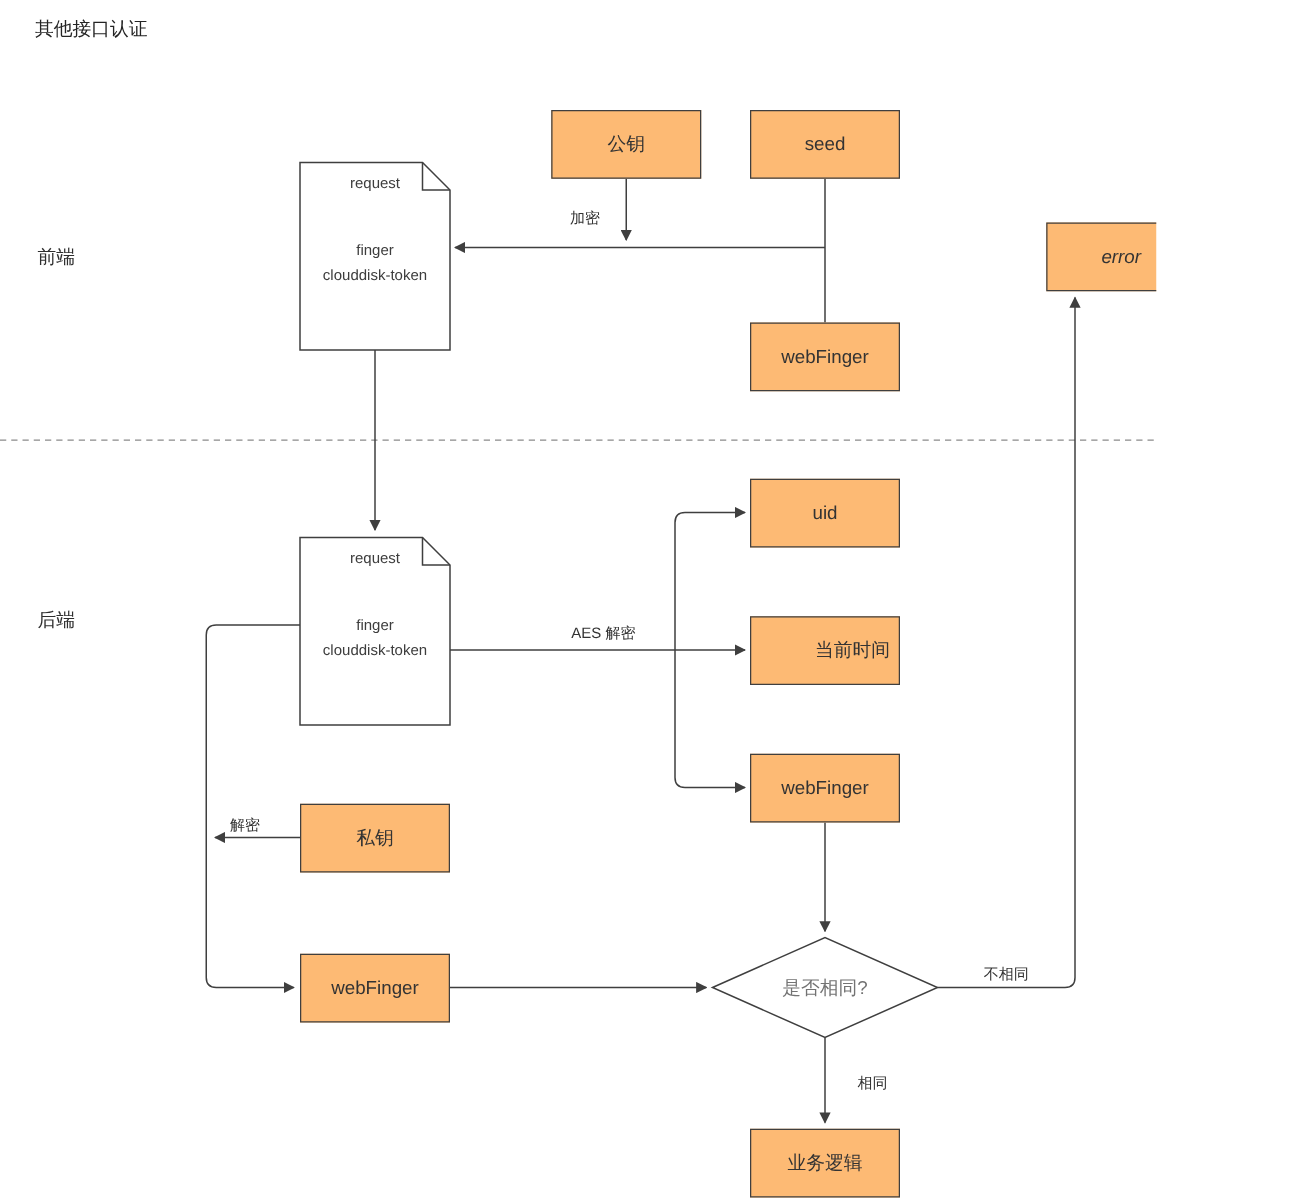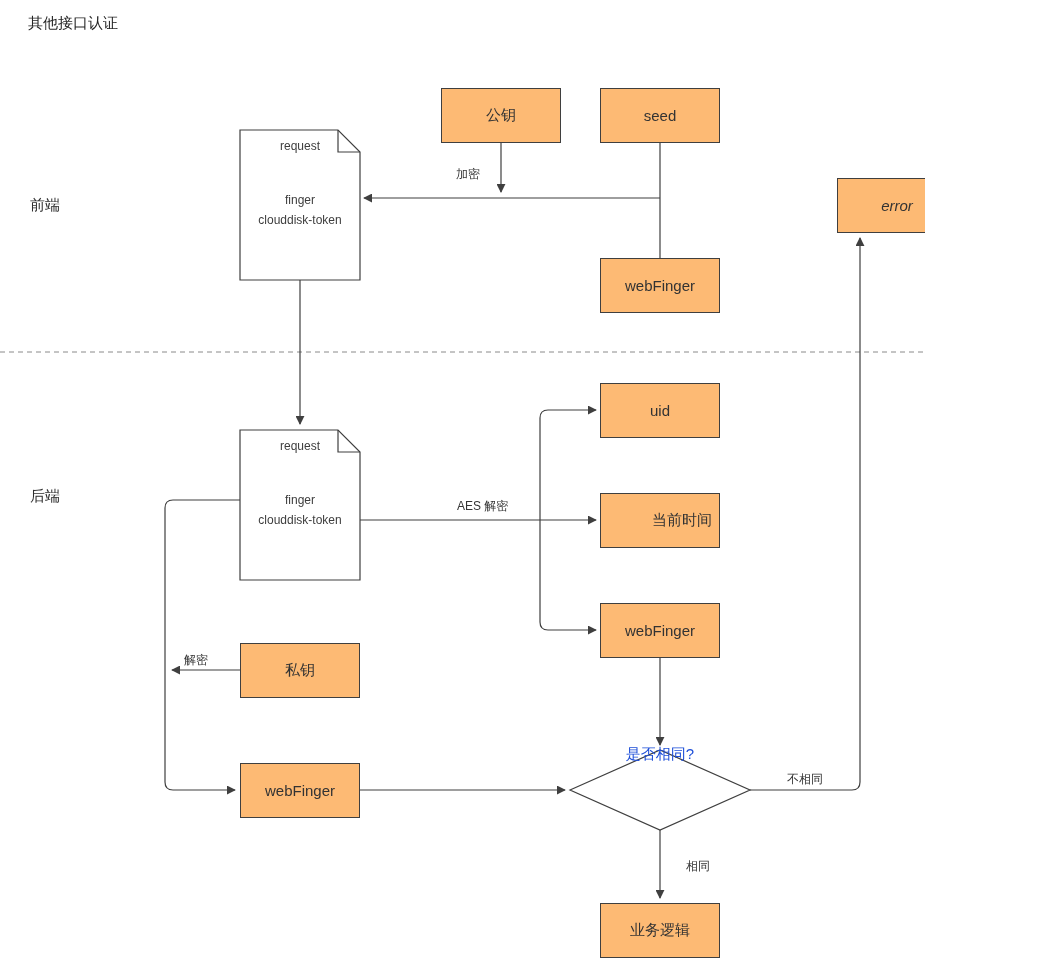--- a/index.html
+++ b/index.html
@@ -11,22 +11,22 @@
   .box{
     position:absolute;box-sizing:border-box;border:1px solid #3f3f3f;background:#fdba74;
     display:flex;align-items:center;justify-content:center;
     font-size:15px;color:#333;text-align:center;
   }
   .doc-text{position:absolute;font-size:12px;color:#3d3d3d;text-align:center;}
   .label-sm{position:absolute;font-size:12px;color:#333;white-space:nowrap;}
   .lane-label{position:absolute;font-size:15px;color:#2e2e2e;}
   .diagram-title{position:absolute;left:28px;top:14px;font-size:15px;color:#242424;}
   .diamond-label{
-    position:absolute;left:570px;top:714px;width:180px;height:80px;
-    display:flex;align-items:center;justify-content:center;font-size:15px;color:#1d4ed8;
+    position:absolute;left:570px;top:750px;width:180px;height:80px;
+    display:flex;align-items:center;justify-content:center;font-size:15px;color:#737373;
   }
   .watermark{
     position:absolute;right:22px;top:906px;z-index:6;
     font-size:27px;font-weight:700;letter-spacing:1px;color:#9e9e9e;white-space:nowrap;
   }
 </style>
 </head>
 <body>
 
 <div id="canvas">

